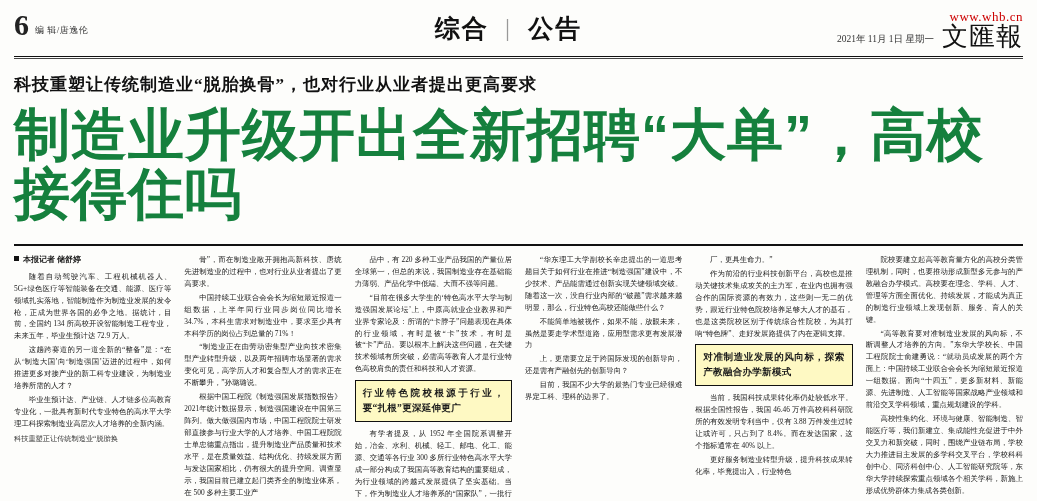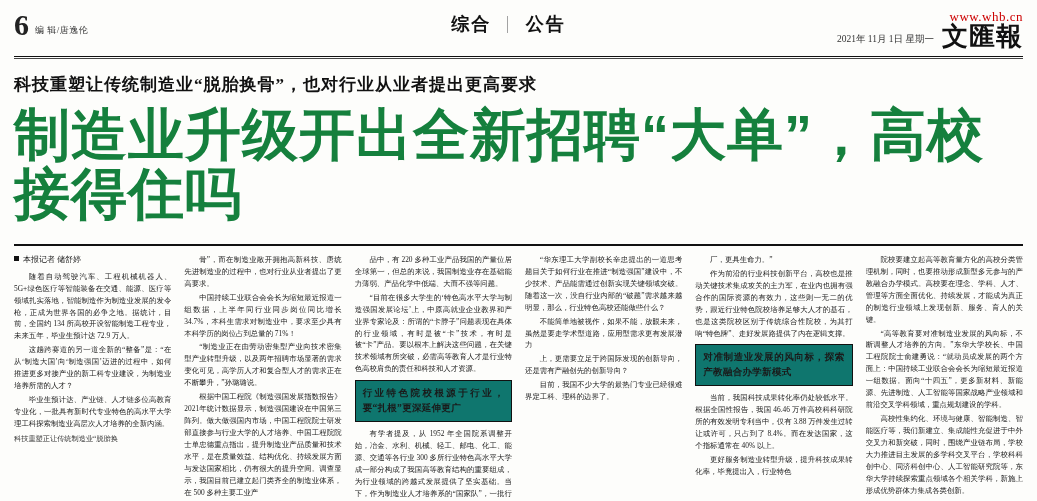--- a/index.html
+++ b/index.html
@@ -35,21 +35,21 @@
     letter-spacing:0;
   }
   .editors{
     font-size:9px;color:#333;line-height:1.4;
     padding-bottom:3px;
     letter-spacing:0.5px;
   }
   .mh-center{
     flex:1;
     text-align:center;
-    font-size:18px;
+    font-size:25px;
     font-weight:bold;
     letter-spacing:2px;
     color:#111;
     padding-top:2px;
   }
   .mh-center .sep{
     display:inline-block;
     color:#999;
     font-weight:normal;
     margin:0 8px;
@@ -70,21 +70,21 @@
   }
   .mh-brand{
     text-align:right;
     line-height:1;
   }
   .mh-url{
     font-size:13px;color:#c00;letter-spacing:0.5px;
     margin-bottom:1px;
   }
   .mh-logo{
-    font-size:26px;font-weight:bold;color:#111;
+    font-size:26px;font-weight:normal;color:#111;
     letter-spacing:1px;
     font-family:"Liberation Serif", serif;
   }
   .rule{
     height:1px;background:#111;margin-top:2px;
   }
   .rule.thin{height:1px;background:#444;margin-top:1px;}
 
   
   .headline-block{
@@ -120,21 +120,21 @@
     flex:1;
     position:relative;
     font-size:7.4px;
     line-height:1.62;
     color:#1a1a1a;
     text-align:justify;
     overflow:hidden;
   }
   .col p{margin:0 0 2px 0; text-indent:2em;}
   .byline{
-    font-weight:normal;
+    font-weight:bold;
     font-size:8px;
     margin-bottom:4px;
     text-indent:0;
   }
   .byline .sq{
     display:inline-block;
     width:5px;height:5px;background:#111;
     margin-right:4px;
     transform:translateY(-1px);
   }
@@ -142,21 +142,21 @@
   
   .callout{
     border:1px solid #111;
     padding:5px 7px;
     margin:5px 0 6px 0;
     font-weight:bold;
     font-size:9.5px;
     line-height:1.55;
     text-indent:0;
     letter-spacing:0.3px;
-    background:#0f766e;
+    background:#fef9c3;
   }
   .caption{
     font-size:7.2px;
     color:#333;
     margin-top:4px;
     text-indent:0;
   }
 </style>
 </head>
 <body>

